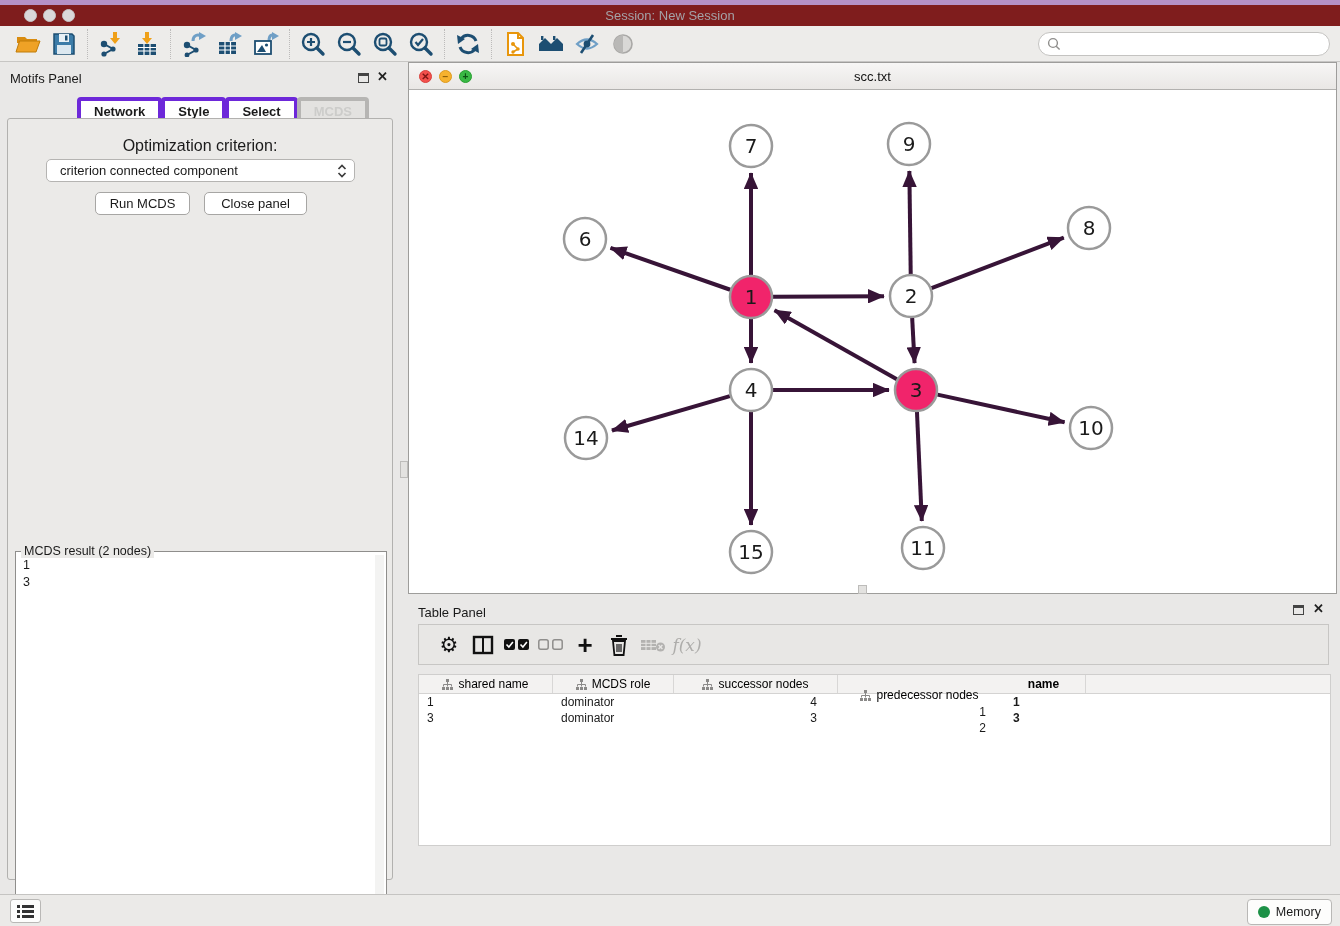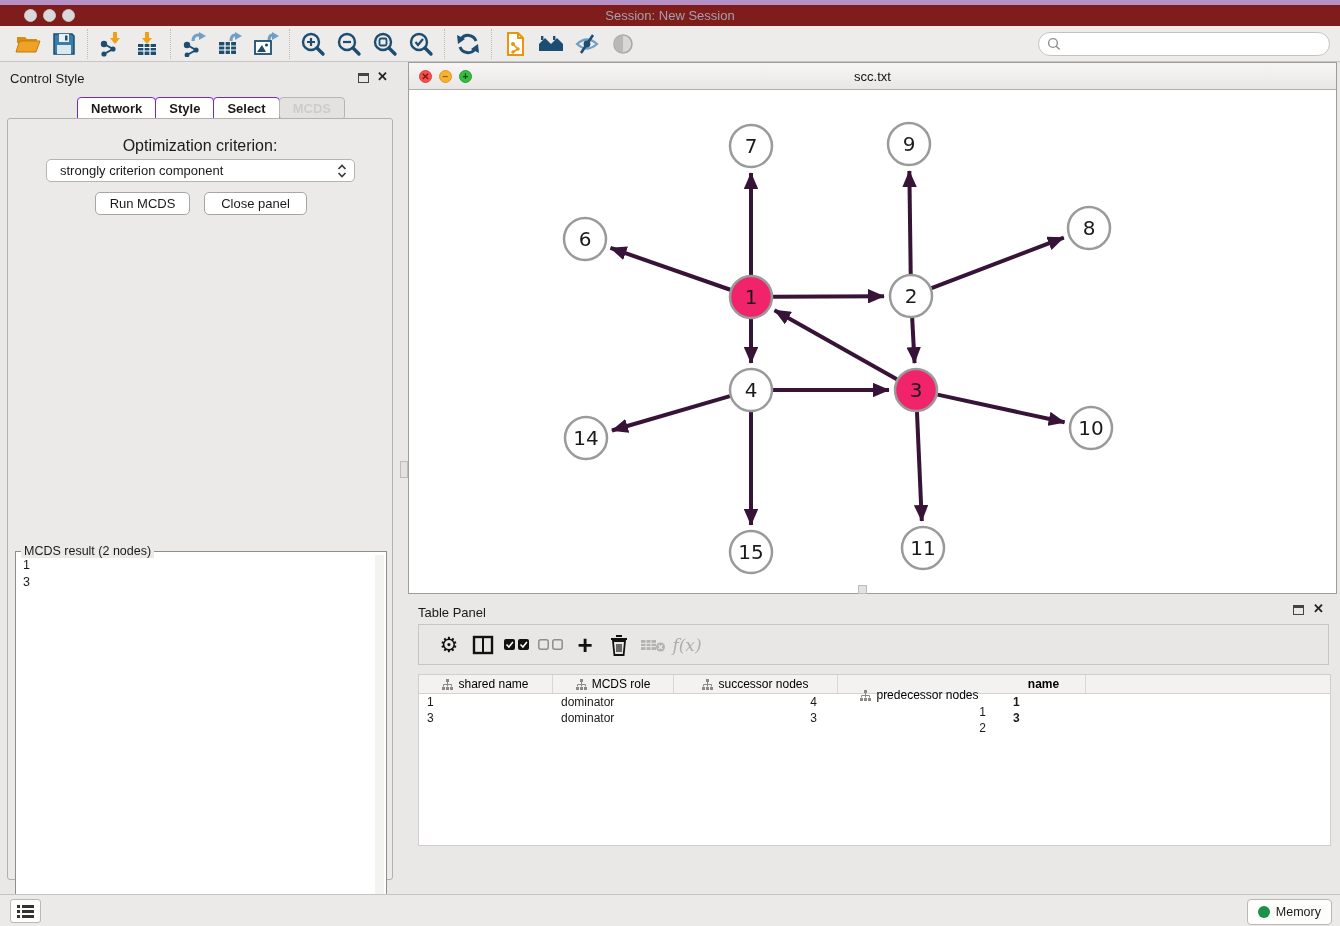--- a/index.html
+++ b/index.html
@@ -23,21 +23,21 @@
                  border:1px solid #c4c3c1; border-radius:12px; display:flex; align-items:center; padding-left:7px; }
   .search-wrap input { border:none; outline:none; flex:1; height:20px; font-size:13px; background:transparent; }
 
   
   .control-panel { position:absolute; left:0; top:62px; width:400px; height:832px; }
   .panel-title { position:absolute; left:10px; top:9px; font-size:13px; color:#1a1a1a; }
   .float-btn { position:absolute; top:11px; width:11px; height:10px; border:1.5px solid #444; border-top-width:3px; }
   .close-btn { position:absolute; top:8px; font-size:13px; font-weight:bold; color:#222; line-height:14px; }
   .cp-float { right:31px; } .cp-close { right:12px; }
   .cp-tabs { position:absolute; left:77px; top:35px; display:flex; }
-  .tab { border:1px solid #6d28d9; background:#fff; font-size:13px; font-weight:600; padding:3px 13px 3px;
+  .tab { border:4px solid #6d28d9; background:#fff; font-size:13px; font-weight:600; padding:3px 13px 3px;
          border-radius:4px 4px 0 0; margin-right:-1px; white-space:nowrap; }
   .tab.disabled-active { background:#e3e2e0; color:#ccccca; border-color:#b6b5b3; border-radius:4px; }
   .cp-content { position:absolute; left:7px; top:56px; width:386px; height:762px;
                 background:#ebeae8; border:1px solid #b2b1af; border-radius:3px; }
   .opt-label { position:absolute; left:0; width:100%; top:18px; text-align:center; font-size:16px; }
   .criterion-select { position:absolute; left:38px; top:40px; width:309px; height:23px; background:#fff;
                       border:1px solid #b5b4b2; border-radius:5px; font-size:13px; line-height:21px;
                       padding-left:13px; }
   .stepper { position:absolute; right:7px; top:3px; }
   .btn { position:absolute; height:23px; background:#fff; border:1px solid #a7a6a4; border-radius:5px;
@@ -251,33 +251,33 @@
     <div class="search-wrap">
       <svg width="16" height="16" viewBox="0 0 16 16">
           <circle cx="7" cy="7" r="4.4" stroke="#8f8e8c" stroke-width="1.4" fill="none"></circle>
           <line x1="10.2" y1="10.2" x2="13.6" y2="13.6" stroke="#8f8e8c" stroke-width="1.4"></line>
         </svg>
       <input type="text" placeholder="" style="">
     </div>
   </div>
 
   <div class="control-panel">
-    <div class="panel-title">Control Style</div>
+    <div class="panel-title">Motifs Panel</div>
     <div class="float-btn cp-float"></div>
     <div class="close-btn cp-close">✕</div>
     <div class="cp-tabs">
       <div class="tab">Network</div>
       <div class="tab">Style</div>
       <div class="tab">Select</div>
       <div class="tab disabled-active">MCDS</div>
     </div>
     <div class="cp-content">
       <div class="opt-label">Optimization criterion:</div>
       <div class="criterion-select">
-        <span>strongly criterion component</span>
+        <span>criterion connected component</span>
         <span class="stepper">
           <svg width="10" height="16" viewBox="0 0 10 16">
               <path d="M1.5,6 L5,2.5 L8.5,6" stroke="#3c3c3c" stroke-width="1.7" fill="none"></path>
               <path d="M1.5,10 L5,13.5 L8.5,10" stroke="#3c3c3c" stroke-width="1.7" fill="none"></path>
             </svg>
         </span>
       </div>
       <div class="btn run-btn">Run MCDS</div>
       <div class="btn closep-btn">Close panel</div>
       <div class="result-group">

